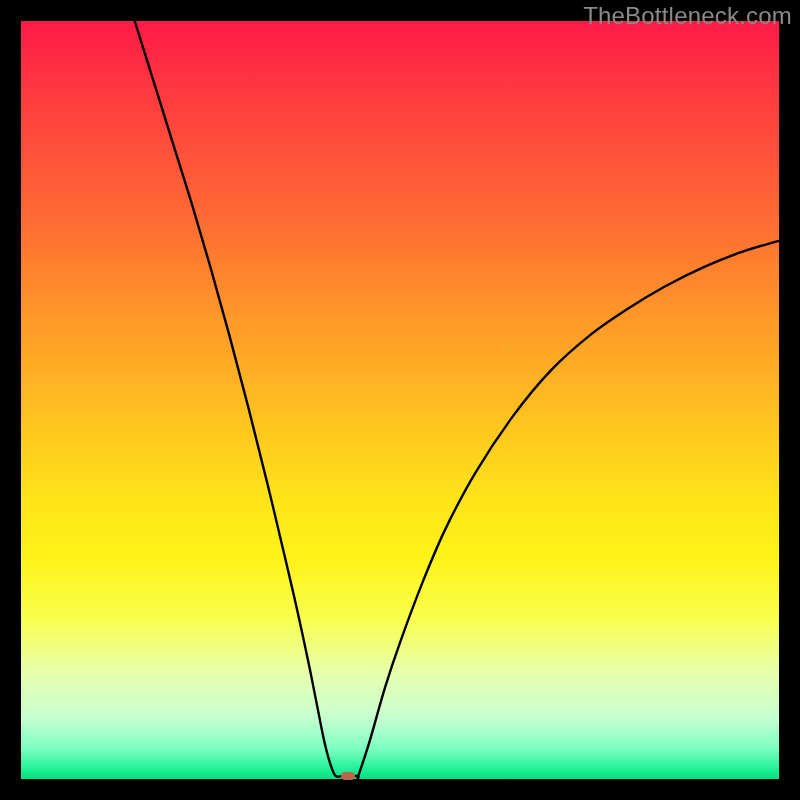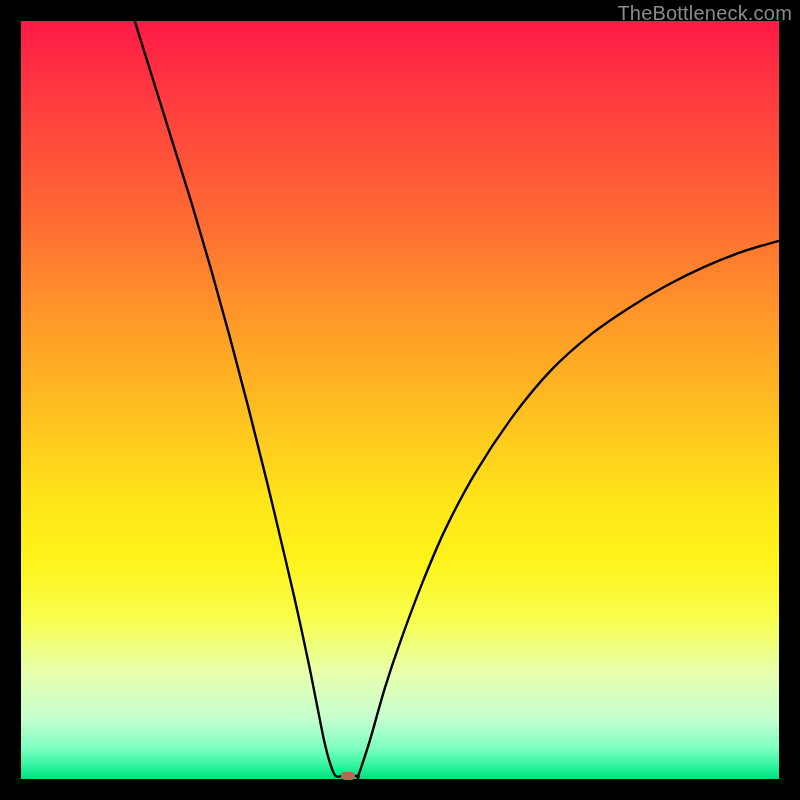--- a/index.html
+++ b/index.html
@@ -32,21 +32,21 @@
       #7cffbf 96%,
       #26f29a 98.5%,
       #00e07e 100%
     );
   }
   .watermark {
     position: absolute;
     top: 2px;
     right: 8px;
     color: #8a8a8a;
-    font-size: 20px;
+    font-size: 24px;
     font-weight: 500;
     letter-spacing: 0.2px;
     user-select: none;
   }
   svg.curve {
     position: absolute;
     left: 0;
     top: 0;
     width: 758px;
     height: 758px;

